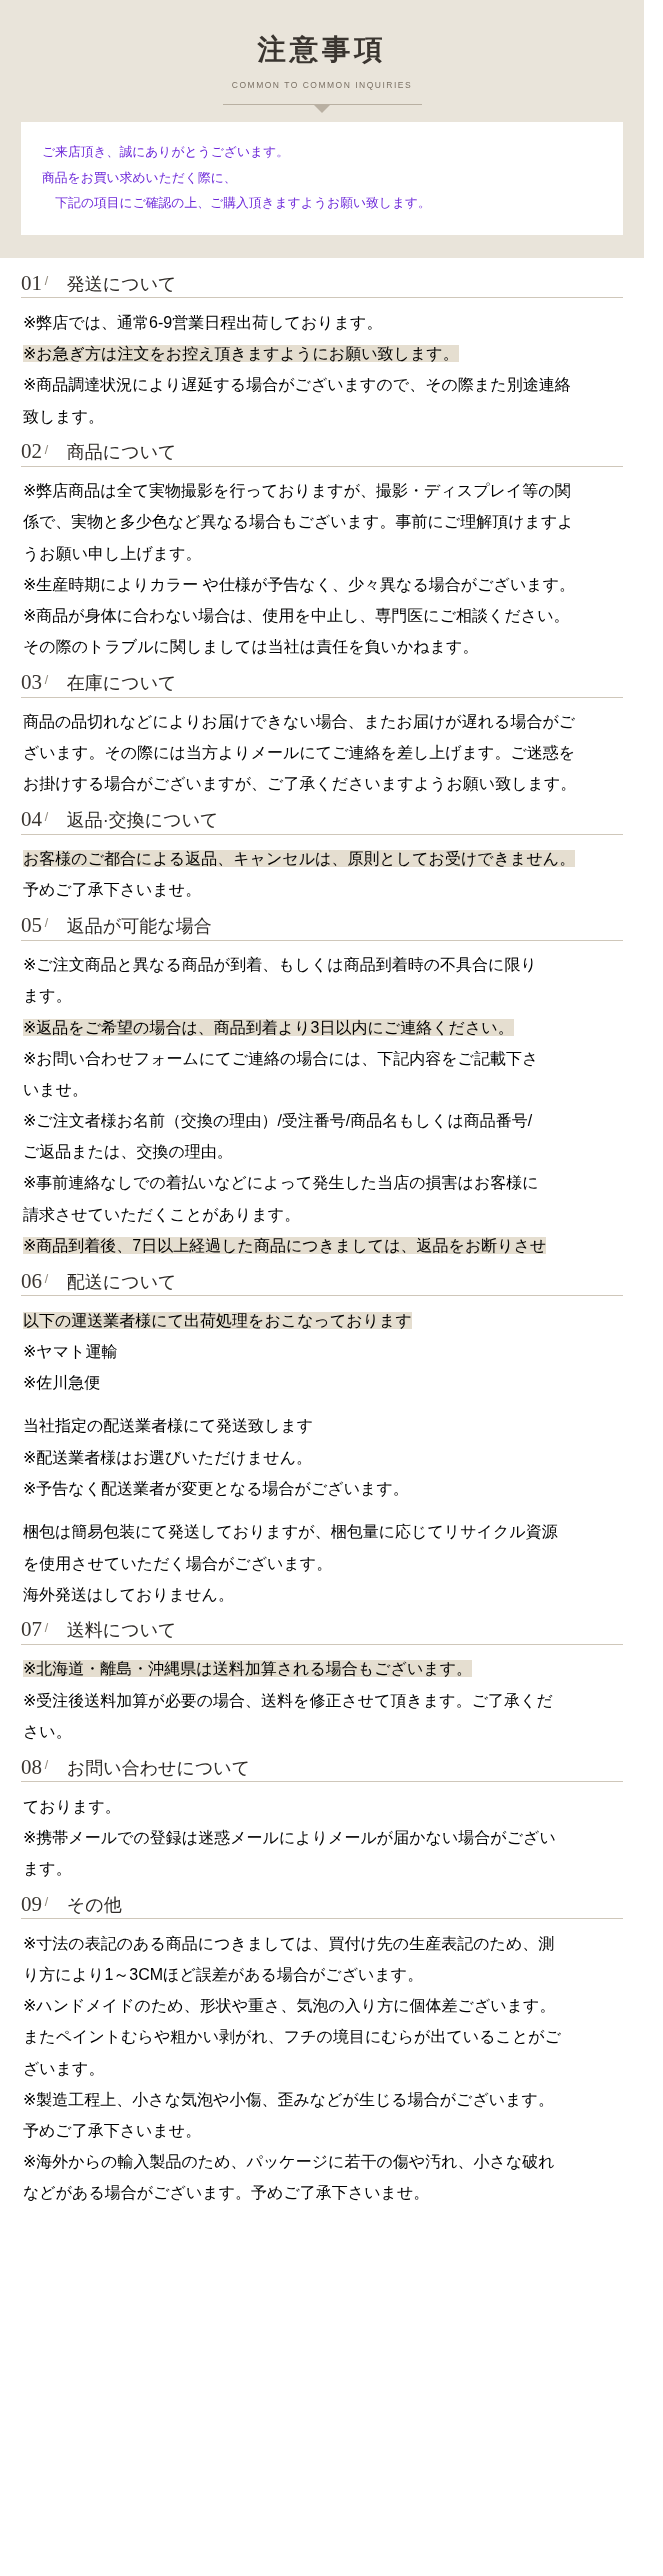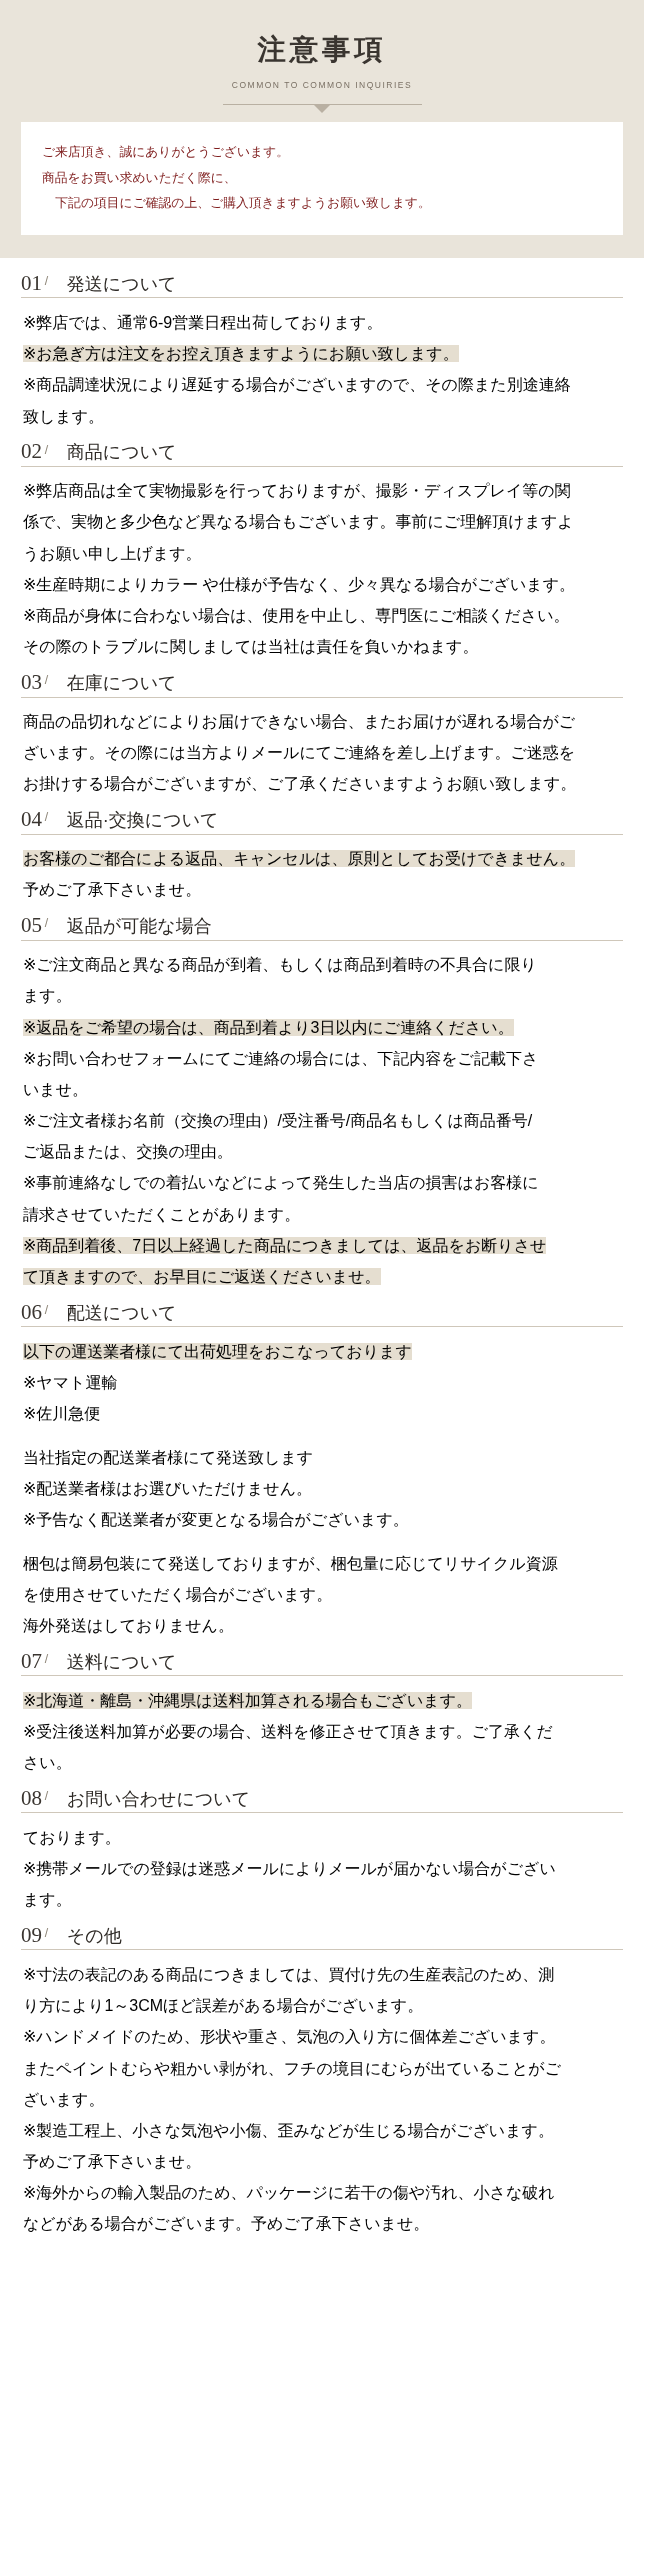--- a/index.html
+++ b/index.html
@@ -59,21 +59,21 @@
   
   .intro-wrap {
     background: #e9e4da;
     padding: 0 21px 23px 21px;
   }
   .intro {
     background: #ffffff;
     padding: 17px 21px 19px 21px;
     font-size: 12.8px;
     line-height: 2.0;
-    color: #7f1d1d;
+    color: #6d28d9;
   }
   .intro p { margin: 0; }
   .intro .indent1 { padding-left: 0; }
   .intro .indent2 { padding-left: 13.3px; }
 
   
   .content { padding: 15px 21px 34px 21px; }
   .section { margin-bottom: 9.5px; }
   .sec-head {
     display: flex;
@@ -197,21 +197,20 @@
           <p>※ご注文商品と異なる商品が到着、もしくは商品到着時の不具合に限り</p>
           <p>ます。</p>
           <p><span class="hl">※返品をご希望の場合は、商品到着より3日以内にご連絡ください。</span></p>
           <p>※お問い合わせフォームにてご連絡の場合には、下記内容をご記載下さ</p>
           <p>いませ。</p>
           <p>※ご注文者様お名前（交換の理由）/受注番号/商品名もしくは商品番号/</p>
           <p>ご返品または、交換の理由。</p>
           <p>※事前連絡なしでの着払いなどによって発生した当店の損害はお客様に</p>
           <p>請求させていただくことがあります。</p>
           <p><span class="hl">※商品到着後、7日以上経過した商品につきましては、返品をお断りさせ</span></p>
-          <p><span class="hl">て頂きますので、お早目にご返送くださいませ。</span></p>
         </div>
       </div>
       <div class="section">
         <div class="sec-head">
           <span class="sec-num">06</span>
           <span class="sec-slash">/</span>
           <span class="sec-title">配送について</span>
         </div>
         <div class="sec-body">
           <p><span class="hl">以下の運送業者様にて出荷処理をおこなっております</span></p>

